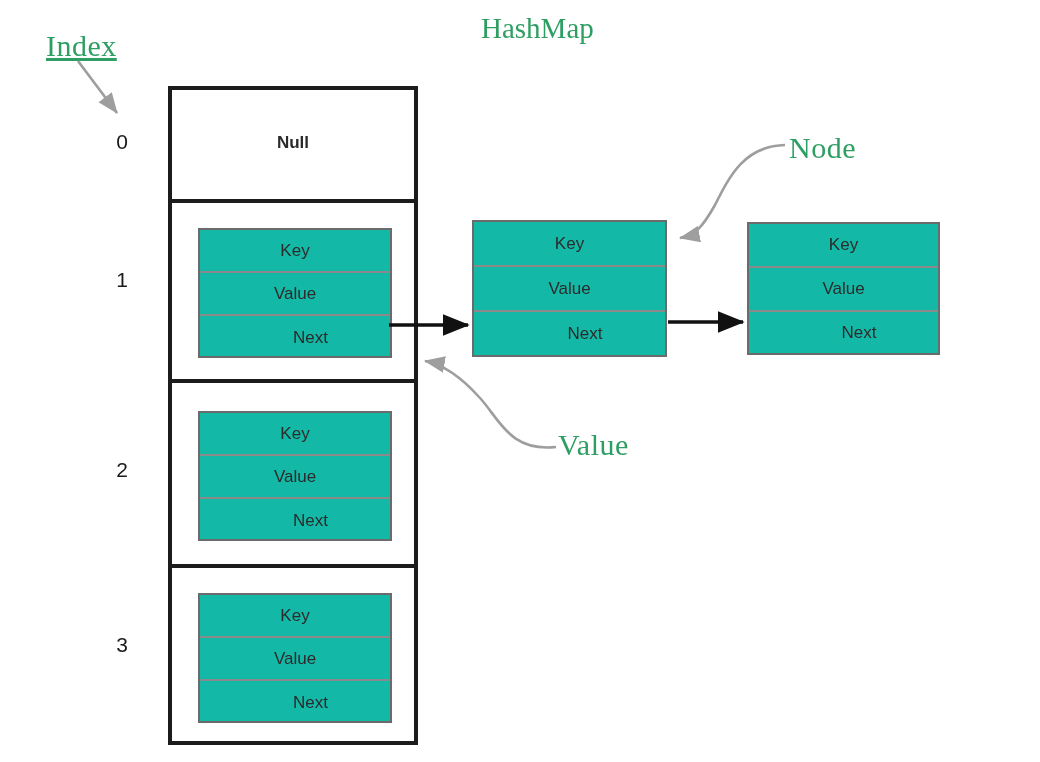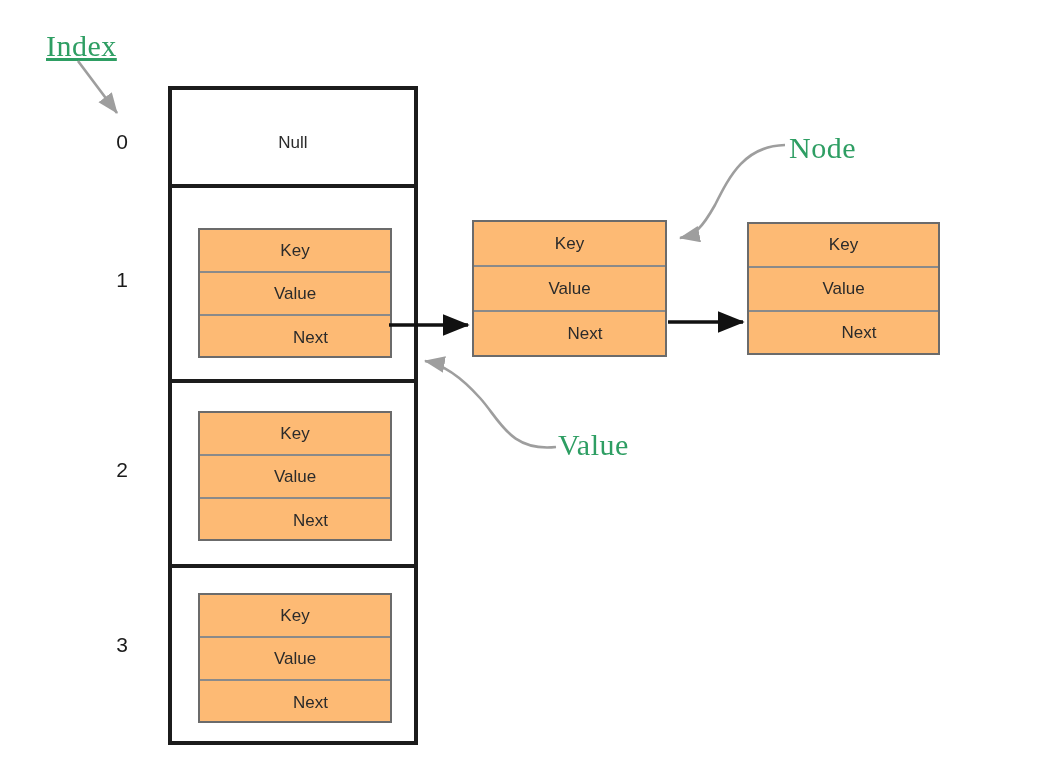--- a/index.html
+++ b/index.html
@@ -60,41 +60,41 @@
     background: #ffffff;
   }
   .table-row {
     position: absolute;
     left: 0;
     width: 100%;
     box-sizing: border-box;
     border-bottom: 4px solid #1c1c1c;
   }
   .table-row.last { border-bottom: none; }
-  .row-0 { top: 0px;   height: 98px; }
+  .row-0 { top: 0px;   height: 113px; font-weight: bold; }
   .row-1 { top: 113px; height: 180px; }
   .row-2 { top: 293px; height: 185px; }
   .row-3 { top: 478px; height: 173px; }
 
   .null-text {
     position: absolute;
     left: 0;
     right: 0;
     top: 43px;
     text-align: center;
     font-size: 17px;
     color: #2b2b2b;
   }
 
   
   .node {
     position: absolute;
     box-sizing: border-box;
     border: 2px solid #6b6b6b;
-    background: #fdba74;
+    background: #14b8a6;
   }
   .node .cell {
     box-sizing: border-box;
     text-align: center;
     font-size: 17px;
     color: #2b2b2b;
     border-bottom: 2px solid #8a8a8a;
     display: flex;
     align-items: center;
     justify-content: center;
@@ -135,20 +135,21 @@
     left: 0; top: 0;
     width: 1040px; height: 762px;
     pointer-events: none;
   }
 </style>
 </head>
 <body>
 
 <div id="canvas">
 
+  <div id="title">HashMap</div>
 
   <div class="annot" id="label-index">Index</div>
   <div class="annot" id="label-node">Node</div>
   <div class="annot" id="label-bucket">Value</div>
 
   <div class="index-num" style="left:107px; top:130px;">0</div>
   <div class="index-num" style="left:107px; top:268px;">1</div>
   <div class="index-num" style="left:107px; top:458px;">2</div>
   <div class="index-num" style="left:107px; top:633px;">3</div>
 

